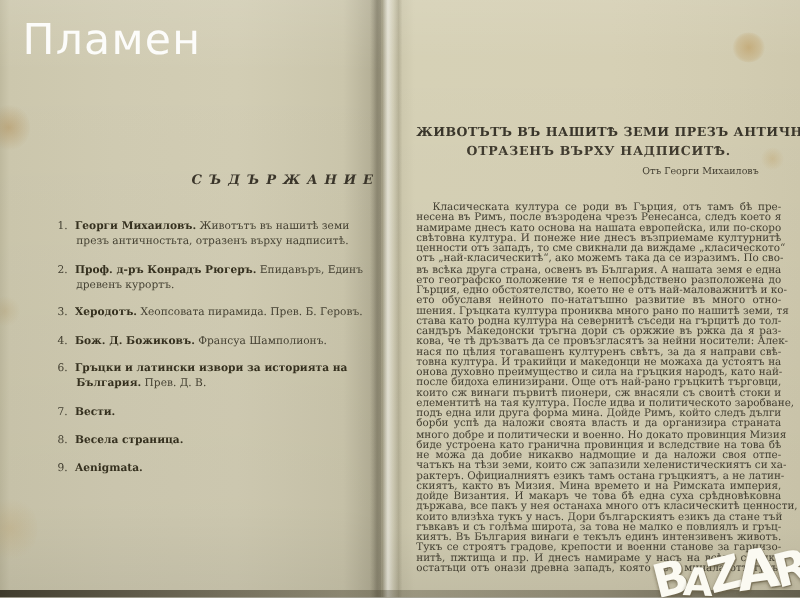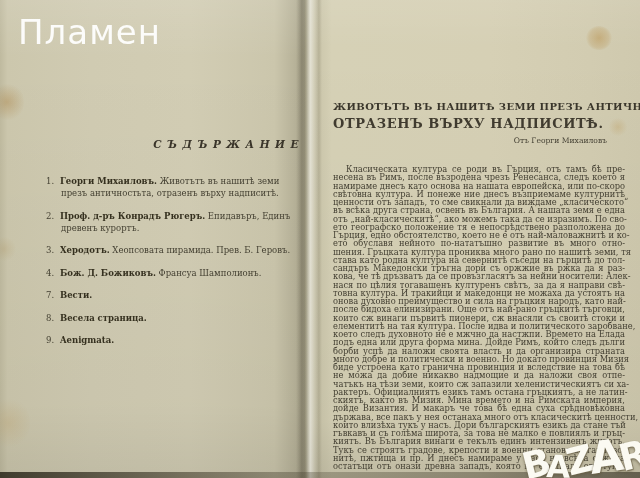--- a/index.html
+++ b/index.html
@@ -43,22 +43,22 @@
   }
   .toc-num{display:inline-block;width:11px;text-indent:0;}
   .toc-bold{font-weight:bold;color:#35301f;}
   
   .article{position:absolute;left:28px;top:0;width:292px;}
   .article-title{
     margin-top:101px;text-align:center;
     font-size:10px;font-weight:bold;letter-spacing:.4px;color:#3a362b;white-space:nowrap;
   }
   .article-subtitle{
-    margin-top:4px;text-align:left;
-    font-size:13px;font-weight:bold;letter-spacing:.6px;color:#403b2f;
+    margin-top:4px;text-align:center;
+    font-size:10px;font-weight:bold;letter-spacing:.6px;color:#403b2f;
   }
   .article-byline{
     margin-top:5px;margin-right:18px;text-align:right;
     font-size:7.6px;color:#464235;
   }
   .article-body{margin-top:20px;}
   .bline{
     font-size:8.3px;line-height:8.25px;height:8.25px;
     text-align:justify;text-align-last:justify;
     color:#423e31;white-space:nowrap;
@@ -106,54 +106,54 @@
 <div class="scan">
 
   <div class="page page-left">
     <div class="toc">
       <div class="toc-heading">СЪДЪРЖАНИЕ</div>
       <div id="toc-list">
           <div class="toc-item"><span class="toc-num">1.</span><span class="toc-bold"> Георги Михаиловъ.</span><span> Животътъ въ нашитѣ земи презъ античностьта, отразенъ върху надписитѣ.</span></div>
           <div class="toc-item"><span class="toc-num">2.</span><span class="toc-bold"> Проф. д-ръ Конрадъ Рюгеръ.</span><span> Епидавъръ, Единъ древенъ курортъ.</span></div>
           <div class="toc-item"><span class="toc-num">3.</span><span class="toc-bold"> Херодотъ.</span><span> Хеопсовата пирамида. Прев. Б. Геровъ.</span></div>
           <div class="toc-item"><span class="toc-num">4.</span><span class="toc-bold"> Бож. Д. Божиковъ.</span><span> Франсуа Шамполионъ.</span></div>
+          <div class="toc-item"><span class="toc-num">6.</span><span class="toc-bold"> Гръцки и латински извори за историята на България.</span><span> Прев. Д. В.</span></div>
           <div class="toc-item"><span class="toc-num">7.</span><span class="toc-bold"> Вести.</span></div>
           <div class="toc-item"><span class="toc-num">8.</span><span class="toc-bold"> Весела страница.</span></div>
           <div class="toc-item"><span class="toc-num">9.</span><span class="toc-bold"> Aenigmata.</span></div>
         </div>
     </div>
   </div>
 
   <div class="page page-right">
     <div class="article">
       <div class="article-title">ЖИВОТЪТЪ ВЪ НАШИТѢ ЗЕМИ ПРЕЗЪ АНТИЧНОСТЬТА,</div>
       <div class="article-subtitle">ОТРАЗЕНЪ ВЪРХУ НАДПИСИТѢ.</div>
       <div class="article-byline">Отъ Георги Михаиловъ</div>
       <div class="article-body" id="body-lines">
           <div class="bline first">Класическата култура се роди въ Гърция, отъ тамъ бѣ пре-</div>
           <div class="bline">несена въ Римъ, после възродена чрезъ Ренесанса, следъ което я</div>
           <div class="bline">намираме днесъ като основа на нашата европейска, или по-скоро</div>
           <div class="bline">свѣтовна култура. И понеже ние днесъ възприемаме културнитѣ</div>
           <div class="bline">ценности отъ западъ, то сме свикнали да виждаме „класическото“</div>
+          <div class="bline">отъ „най-класическитѣ“, ако можемъ така да се изразимъ. По сво-</div>
           <div class="bline">въ всѣка друга страна, освенъ въ България. А нашата земя е една</div>
-          <div class="bline">отъ „най-класическитѣ“, ако можемъ така да се изразимъ. По сво-</div>
           <div class="bline">ето географско положение тя е непосрѣдствено разположена до</div>
           <div class="bline">Гърция, едно обстоятелство, което не е отъ най-маловажнитѣ и ко-</div>
           <div class="bline">ето обуславя нейното по-нататъшно развитие въ много отно-</div>
           <div class="bline">шения. Гръцката култура прониква много рано по нашитѣ земи, тя</div>
           <div class="bline">става като родна култура на севернитѣ съседи на гърцитѣ до тол-</div>
           <div class="bline">сандъръ Македонски тръгна дори съ оржжие въ ржка да я раз-</div>
           <div class="bline">кова, че тѣ дръзватъ да се провъзгласятъ за нейни носители: Алек-</div>
           <div class="bline">нася по цѣлия тогавашенъ културенъ свѣтъ, за да я направи свѣ-</div>
           <div class="bline">товна култура. И тракийци и македонци не можаха да устоятъ на</div>
           <div class="bline">онова духовно преимущество и сила на гръцкия народъ, като най-</div>
           <div class="bline">после бидоха елинизирани. Още отъ най-рано гръцкитѣ търговци,</div>
           <div class="bline">които сж винаги първитѣ пионери, сж внасяли съ своитѣ стоки и</div>
           <div class="bline">елементитѣ на тая култура. После идва и политическото заробване,</div>
-          <div class="bline">което следъ духовното не е мжчно да настжпи. Времето на Елада</div>
           <div class="bline">подъ една или друга форма мина. Дойде Римъ, който следъ дълги</div>
           <div class="bline">борби успѣ да наложи своята власть и да организира страната</div>
           <div class="bline">много добре и политически и военно. Но докато провинция Мизия</div>
           <div class="bline">биде устроена като гранична провинция и вследствие на това бѣ</div>
           <div class="bline">не можа да добие никакво надмощие и да наложи своя отпе-</div>
           <div class="bline">чатъкъ на тѣзи земи, които сж запазили хеленистическиятъ си ха-</div>
           <div class="bline">рактеръ. Официалниятъ езикъ тамъ остана гръцкиятъ, а не латин-</div>
           <div class="bline">скиятъ, както въ Мизия. Мина времето и на Римската империя,</div>
           <div class="bline">дойде Византия. И макаръ че това бѣ една суха срѣдновѣковна</div>
           <div class="bline">държава, все пакъ у нея останаха много отъ класическитѣ ценности,</div>

